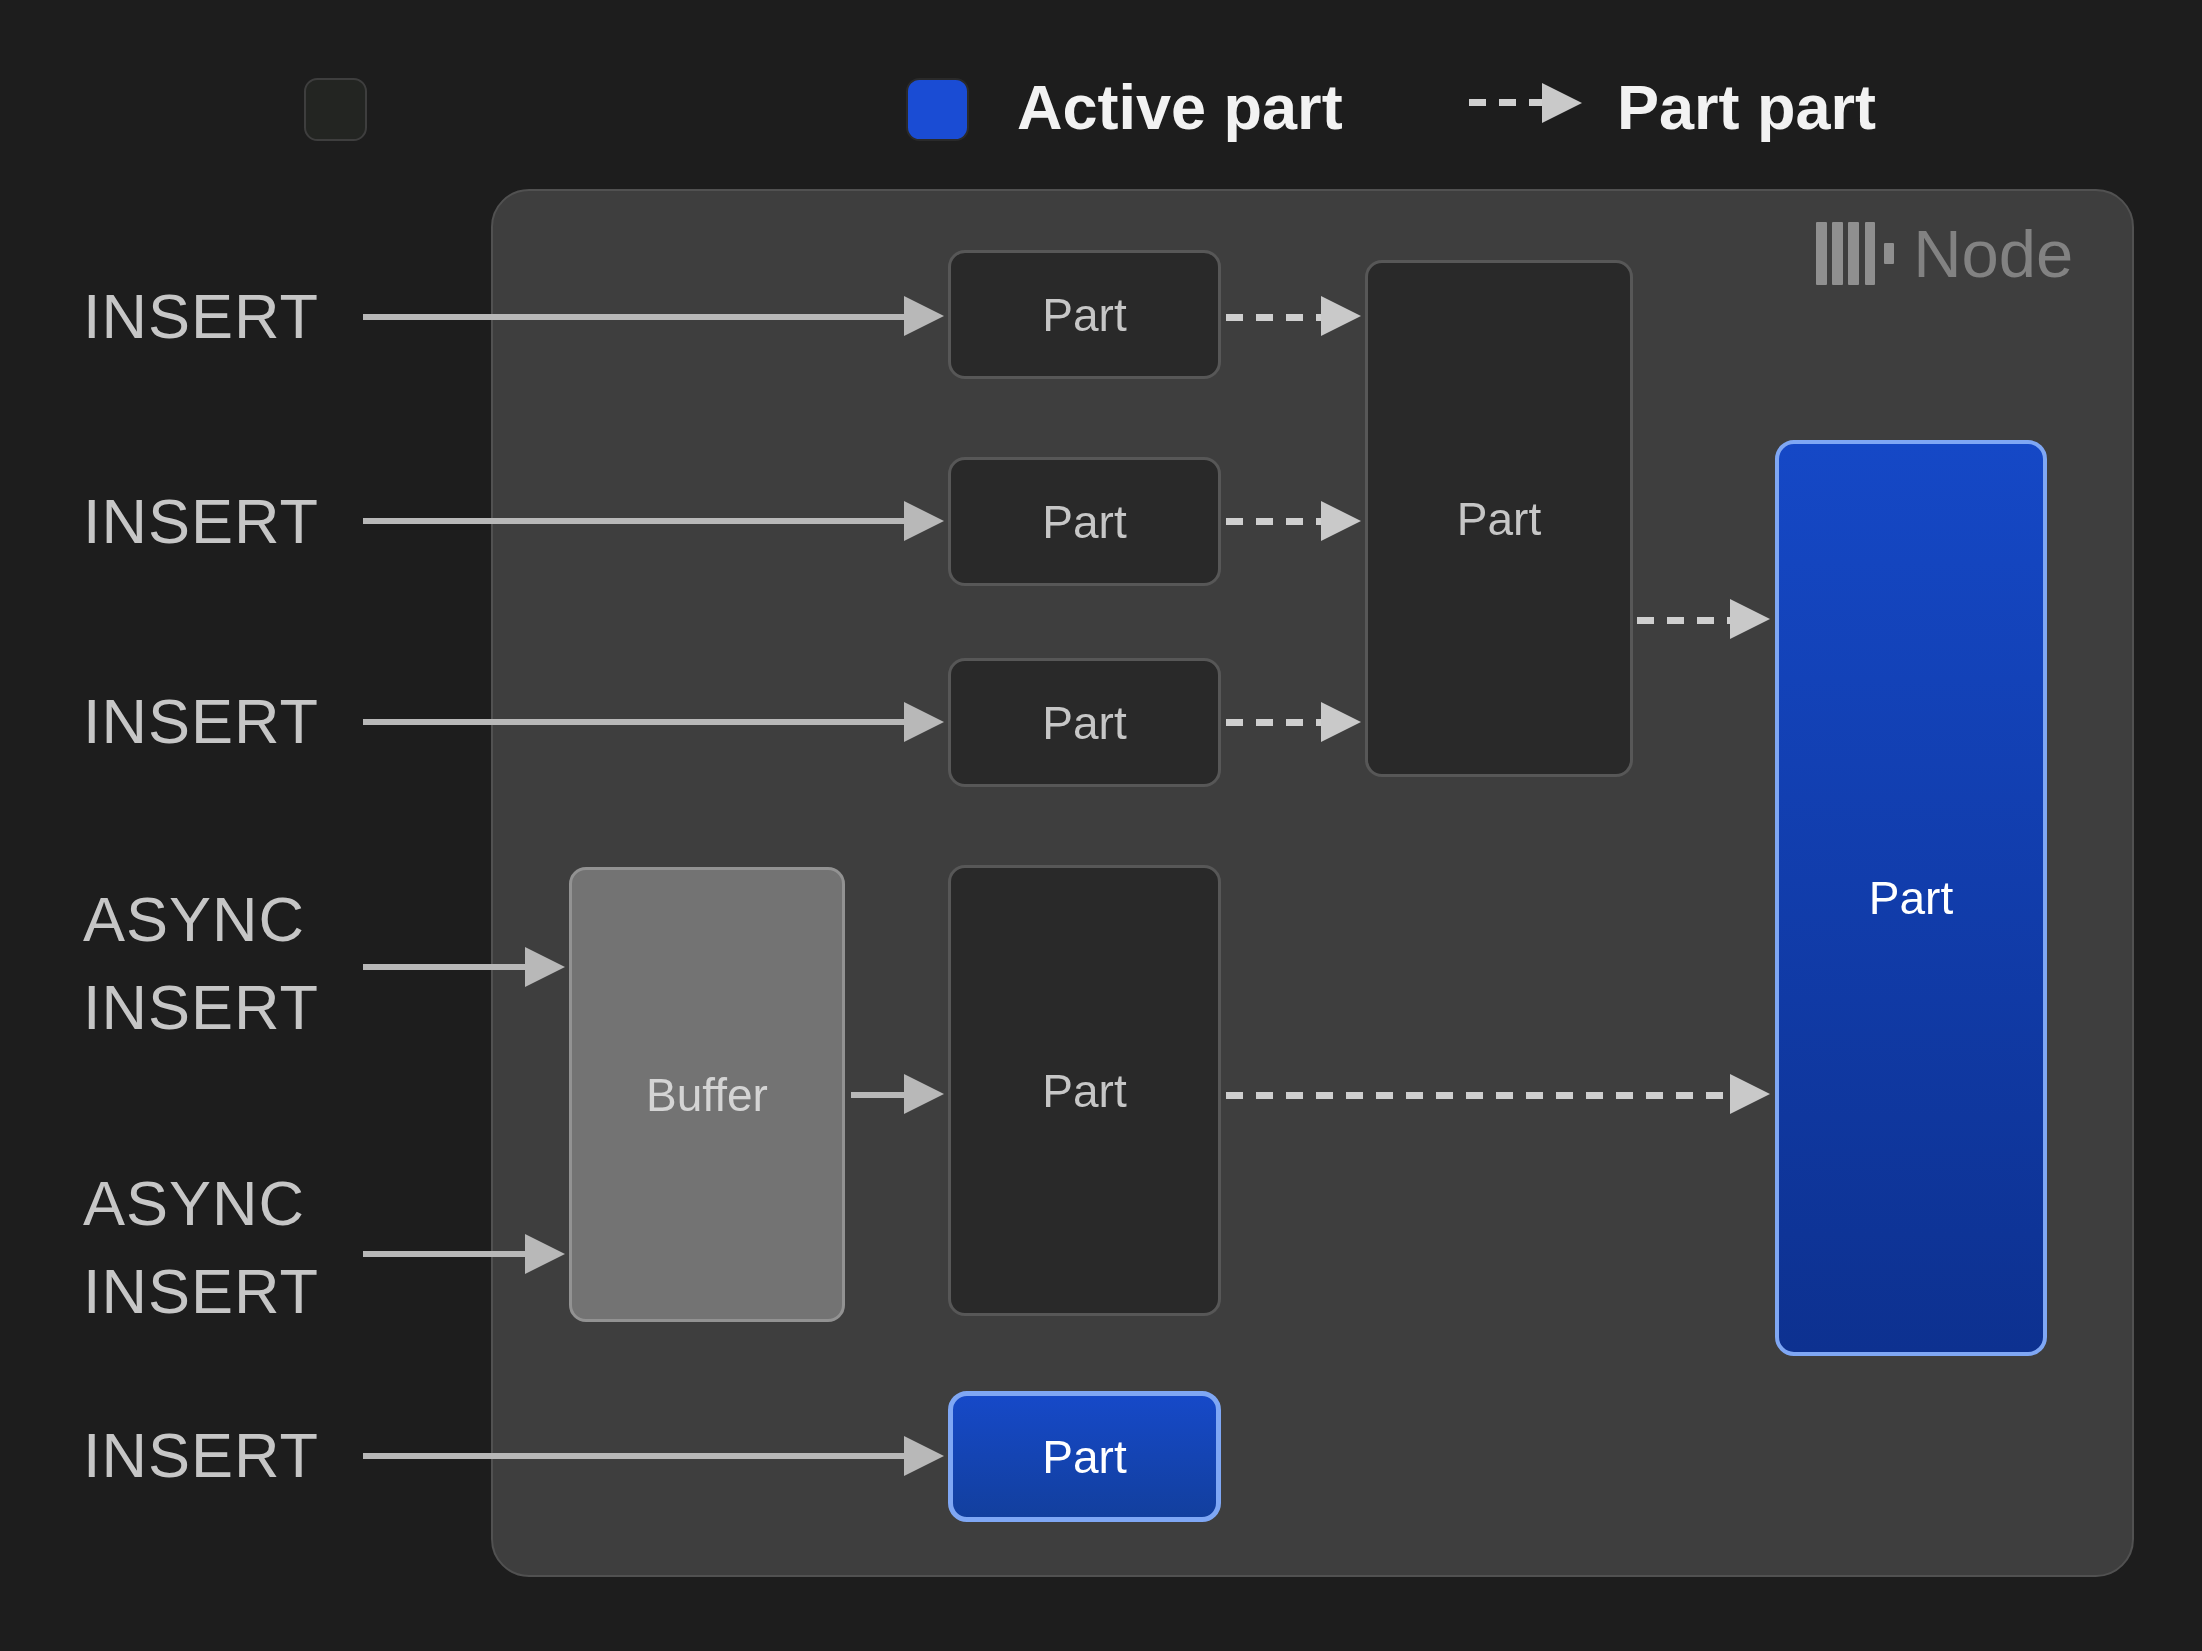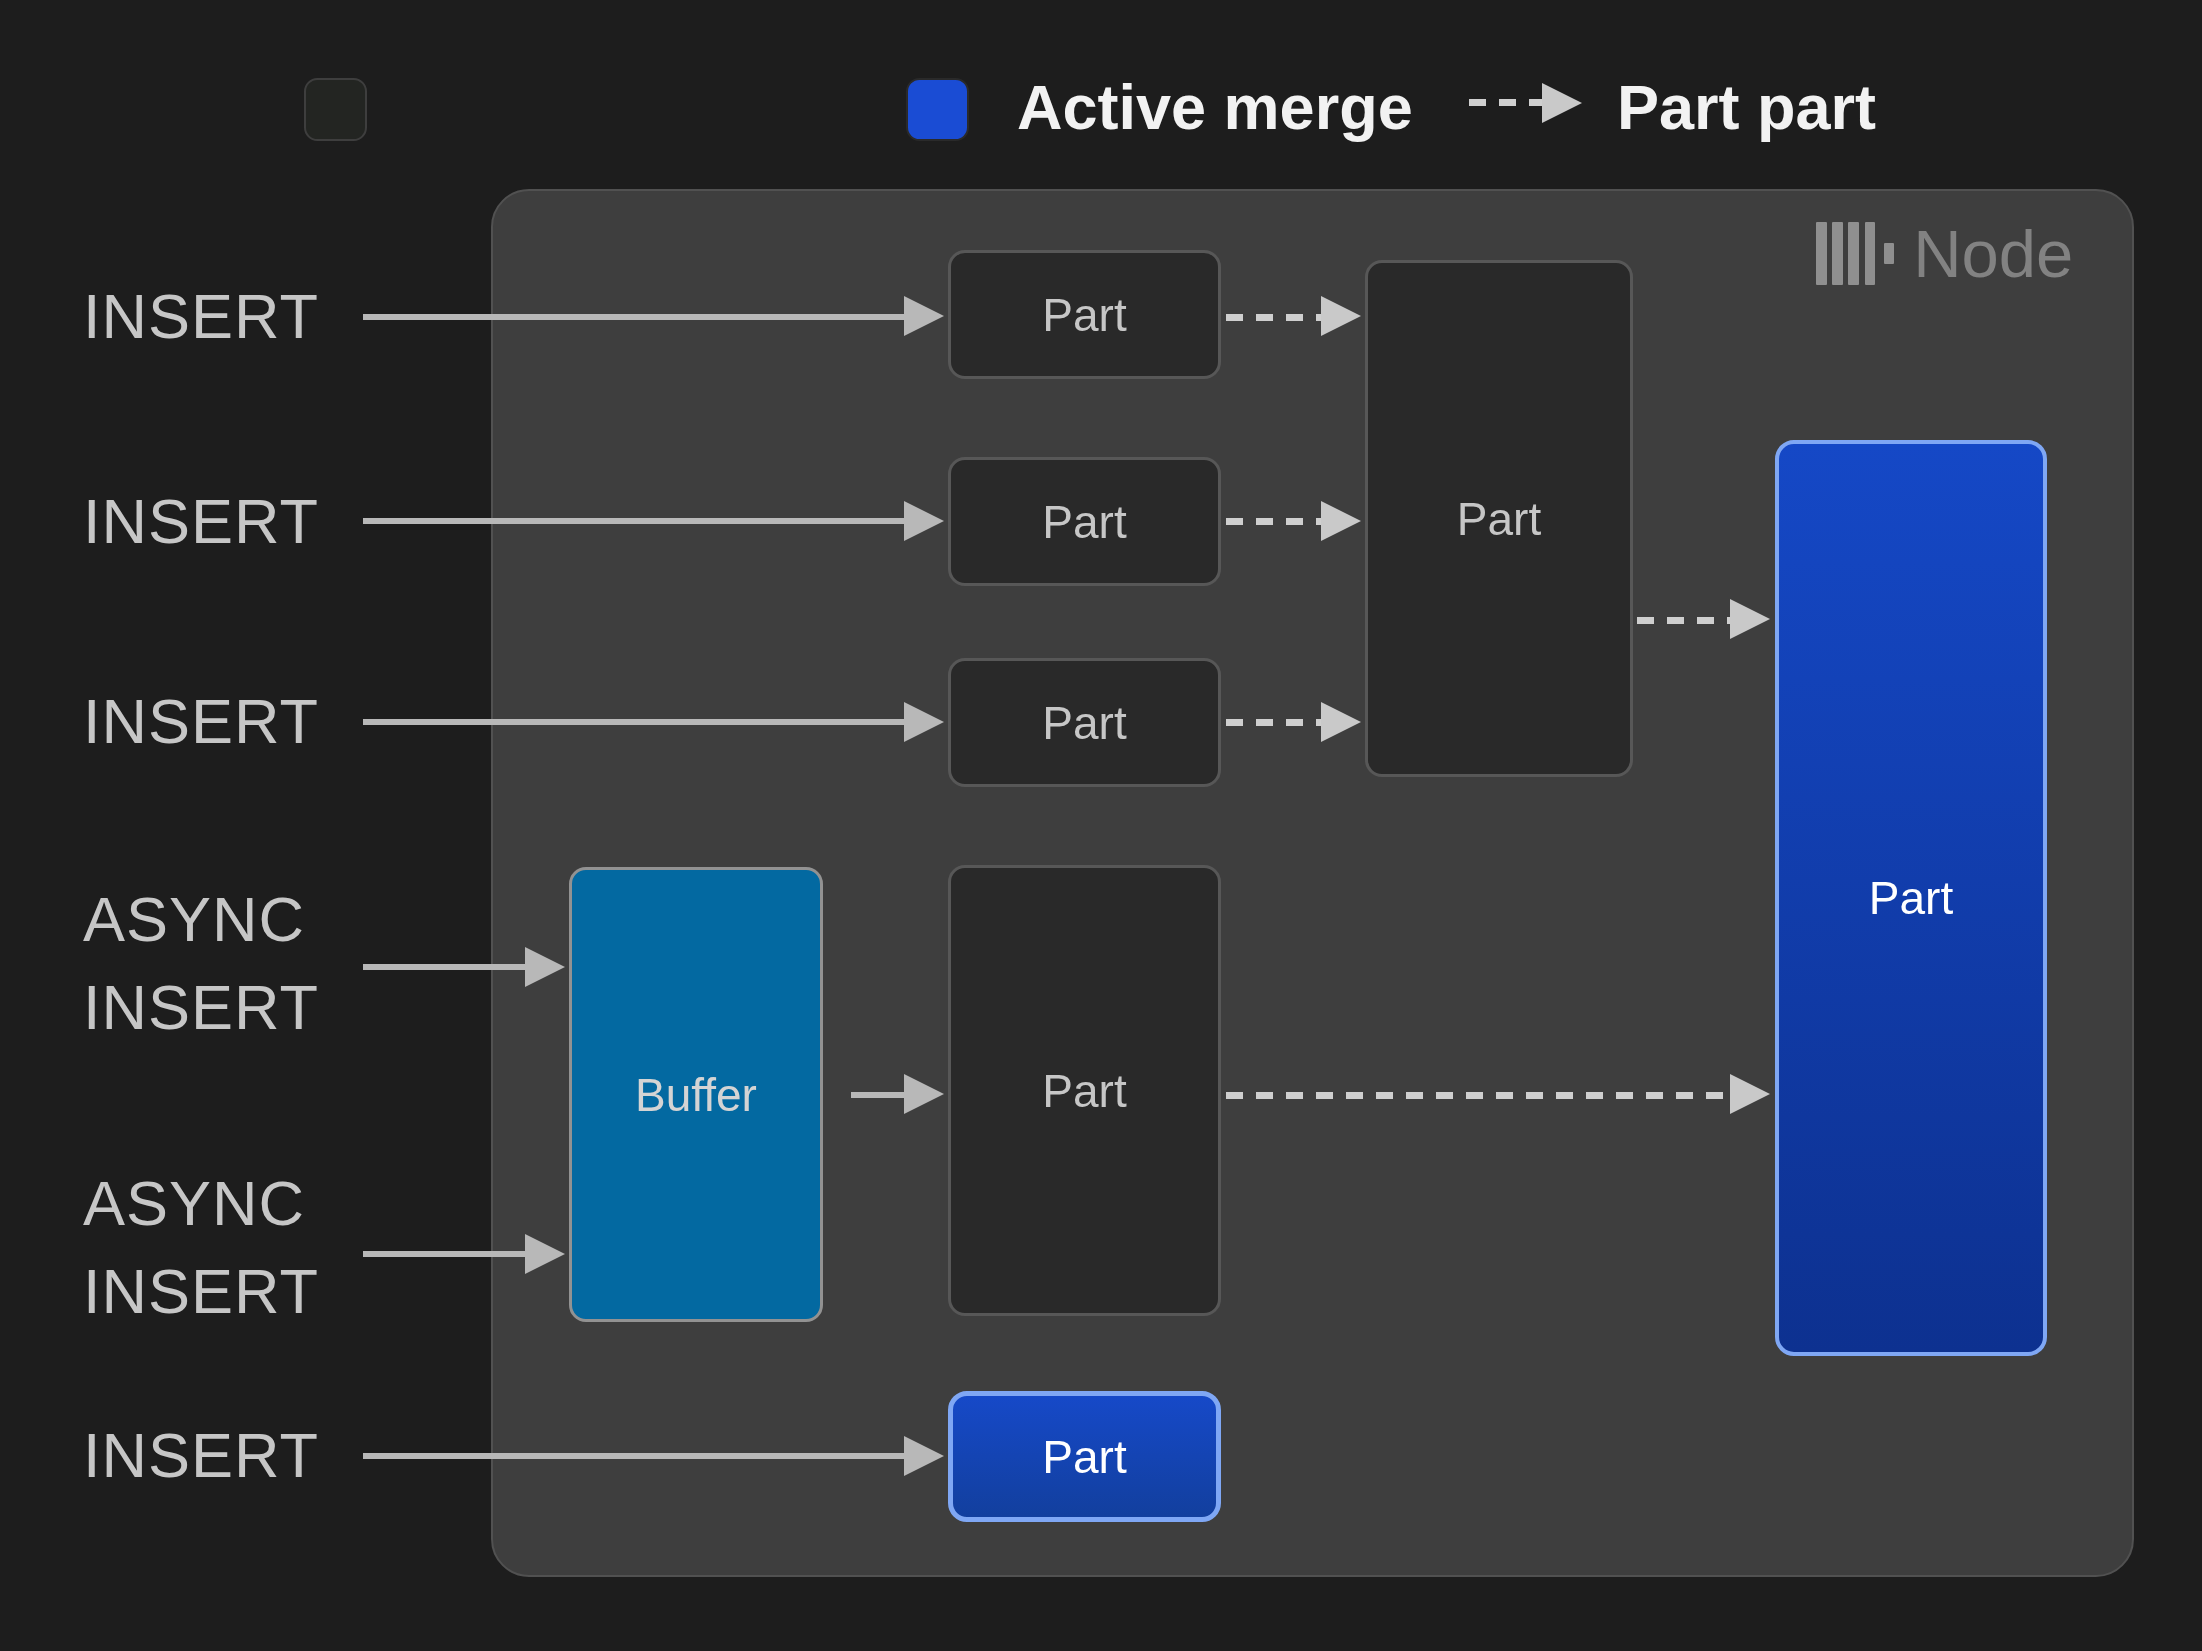--- a/index.html
+++ b/index.html
@@ -27,21 +27,21 @@
 
   
   .box{position:absolute;box-sizing:border-box;display:flex;align-items:center;justify-content:center;
        border-radius:17px;font-size:46px;color:#c6c6c6;white-space:nowrap;}
   .inactive-part{background:#292929;border:3.8px solid #575757;}
   .p1{left:948px;top:250px;width:273px;height:129px;}
   .p2{left:948px;top:457px;width:273px;height:129px;}
   .p3{left:948px;top:658px;width:273px;height:129px;}
   .pmerge{left:1365px;top:260px;width:268px;height:517px;}
   .pmid{left:948px;top:865px;width:273px;height:451px;}
-  .buffer{left:569px;top:867px;width:254px;height:455px;background:#0369a1;
+  .buffer{left:569px;top:867px;width:276px;height:455px;background:#737373;
           border:3.8px solid #929292;color:#d4d4d4;}
   .active-part{border:4.8px solid #7fa7f4;border-radius:19px;color:#ffffff;
                background:linear-gradient(180deg,#1548c6 0%,#0d3190 100%);}
   .pblue-big{left:1775px;top:440px;width:272px;height:916px;}
   .pblue-small{left:948px;top:1391px;width:273px;height:131px;border-width:5.7px;
                background:linear-gradient(180deg,#1649c8 0%,#123f9e 100%);}
 
   
   .inlabel{position:absolute;left:83px;font-size:63px;color:#c6c6c6;letter-spacing:1px;
            line-height:71px;white-space:nowrap;}
@@ -58,21 +58,21 @@
   .dhead{position:absolute;width:0;height:0;border-top:20px solid transparent;
          border-bottom:20px solid transparent;border-left:40px solid #c9c9c9;}
 </style>
 </head>
 <body>
 
 <div class="canvas">
 
   <div class="swatch inactive"></div>
   <div class="swatch active"></div>
-  <div class="legend-label l2">Active merge</div>
+  <div class="legend-label l2">Active part</div>
   <div class="dline" style="left:1469px;top:99px;width:75px;"></div>
   <div class="dhead" style="left:1542px;top:83px;"></div>
   <div class="legend-label l3">Part part</div>
 
   <div class="node"></div>
   <div class="node-header">
     <span class="ch-logo">
       <i></i>
         <i></i>
         <i></i>

